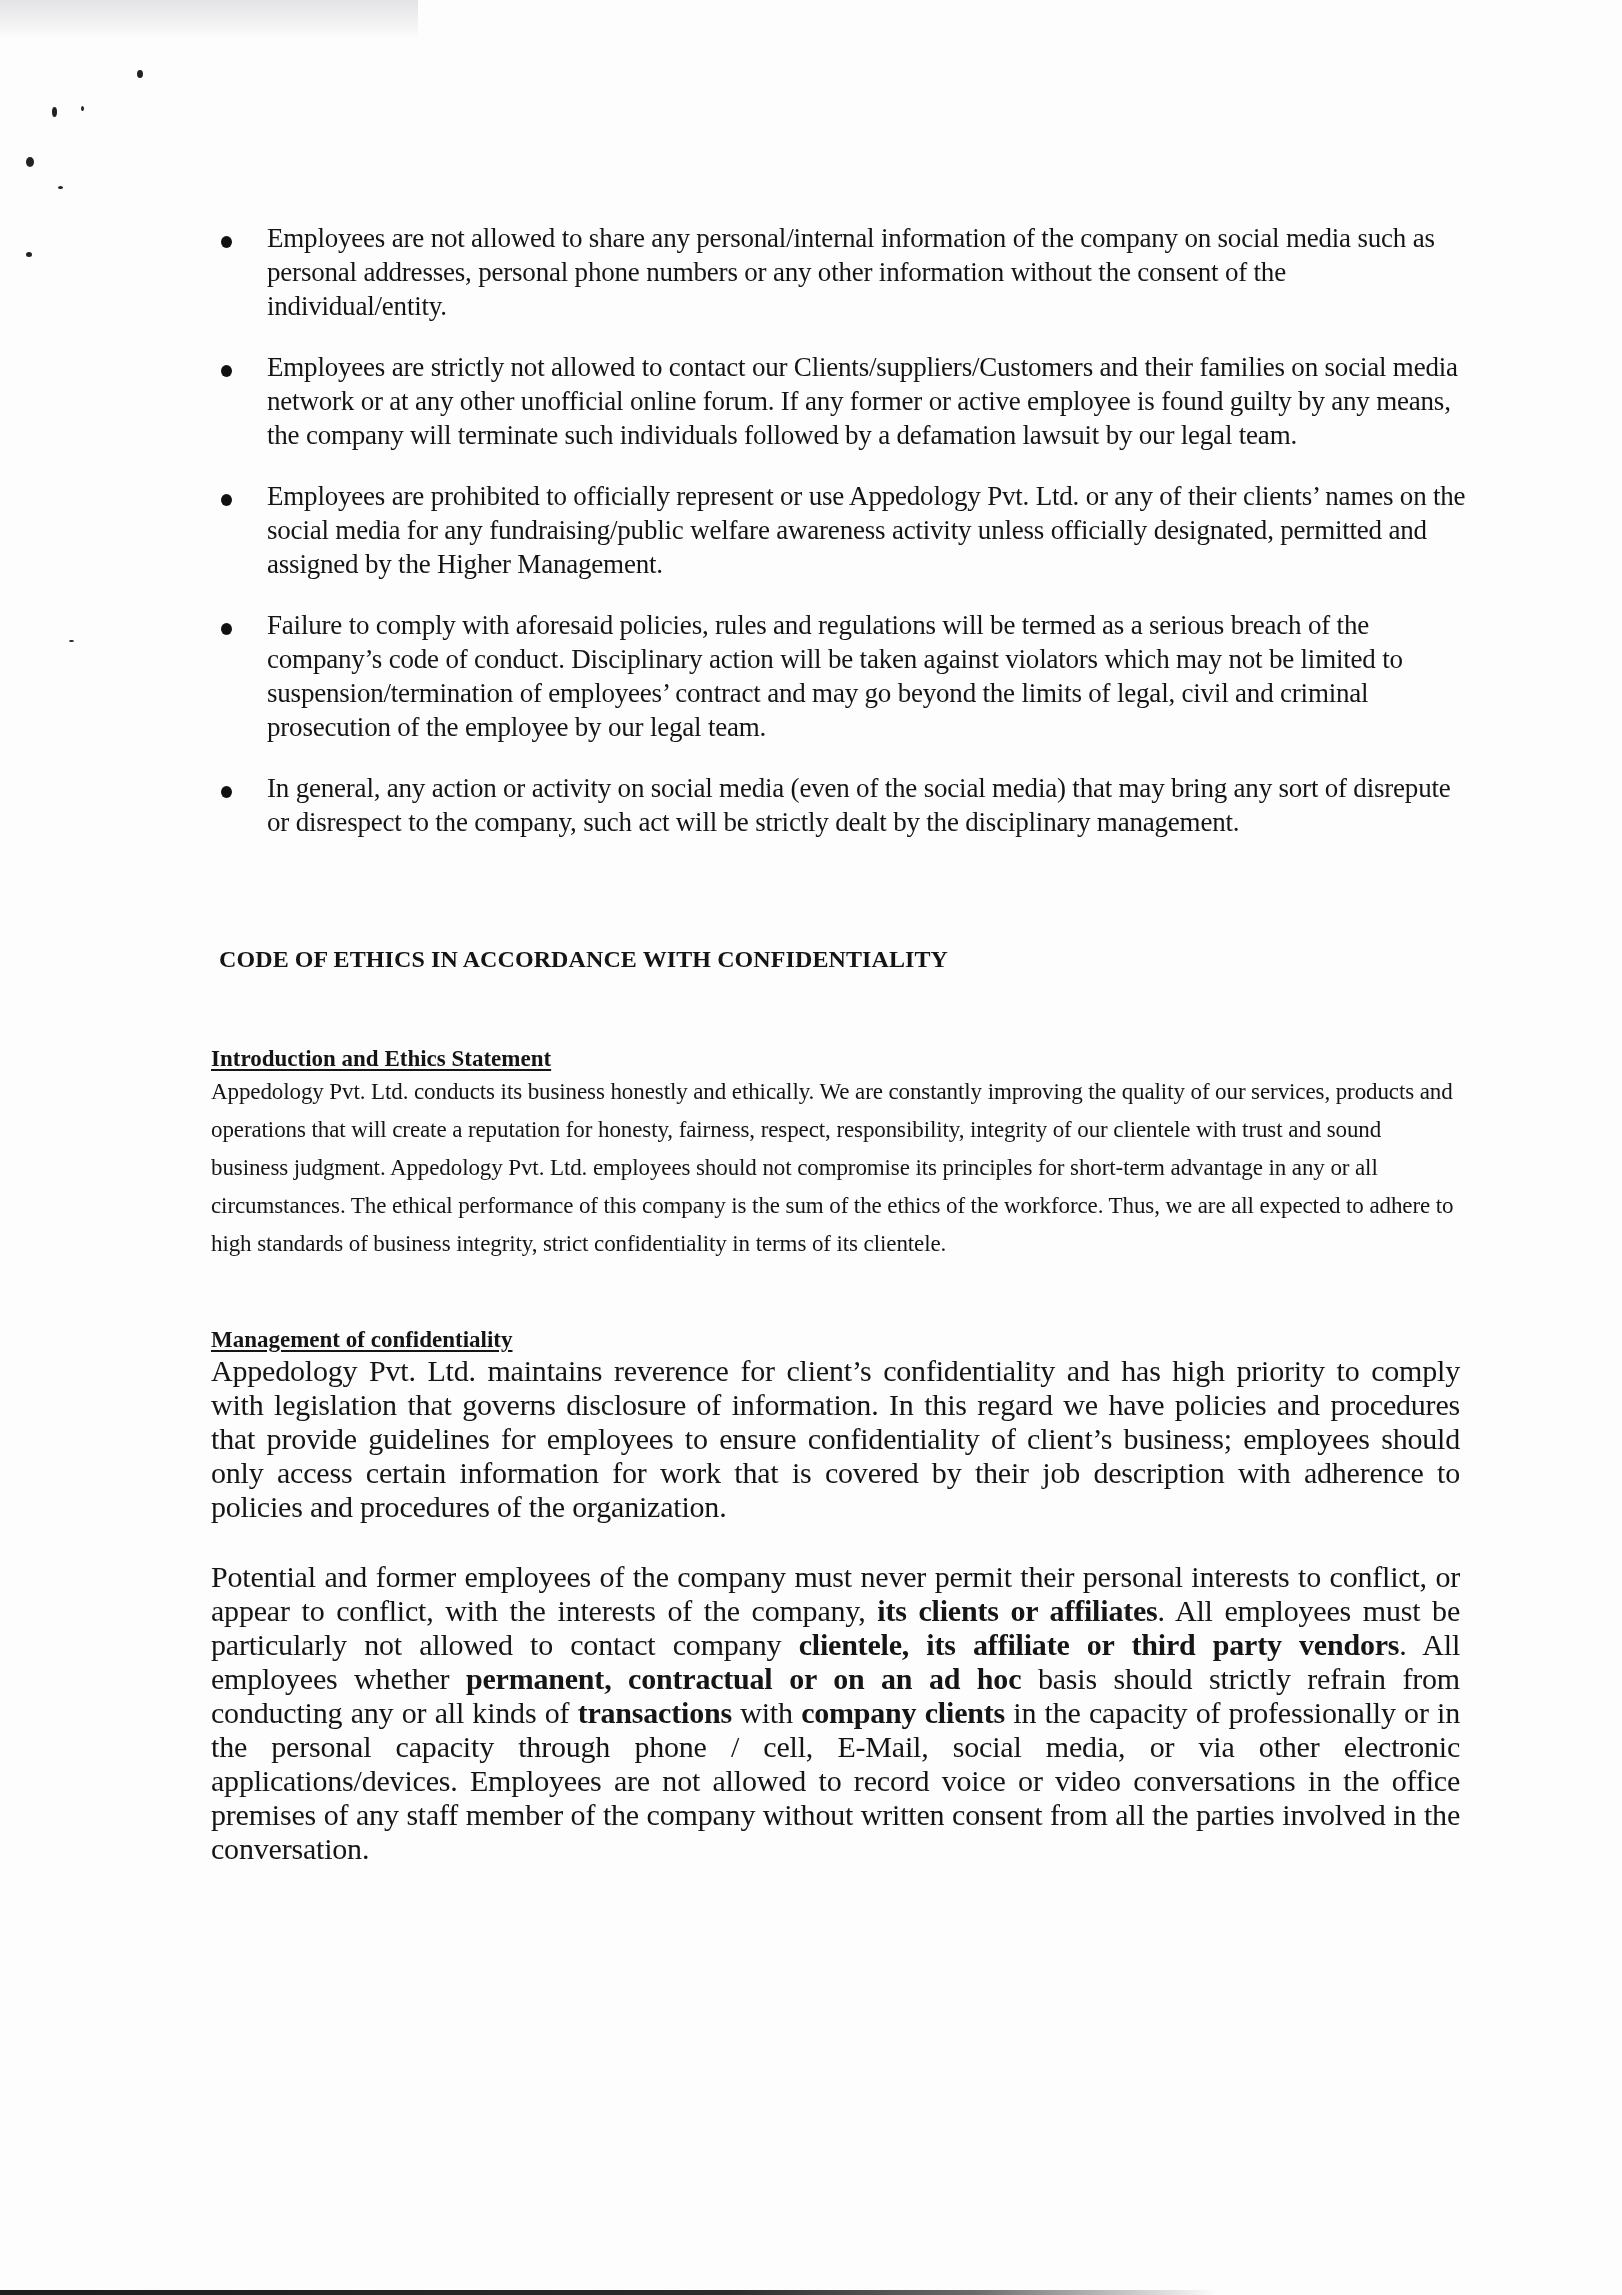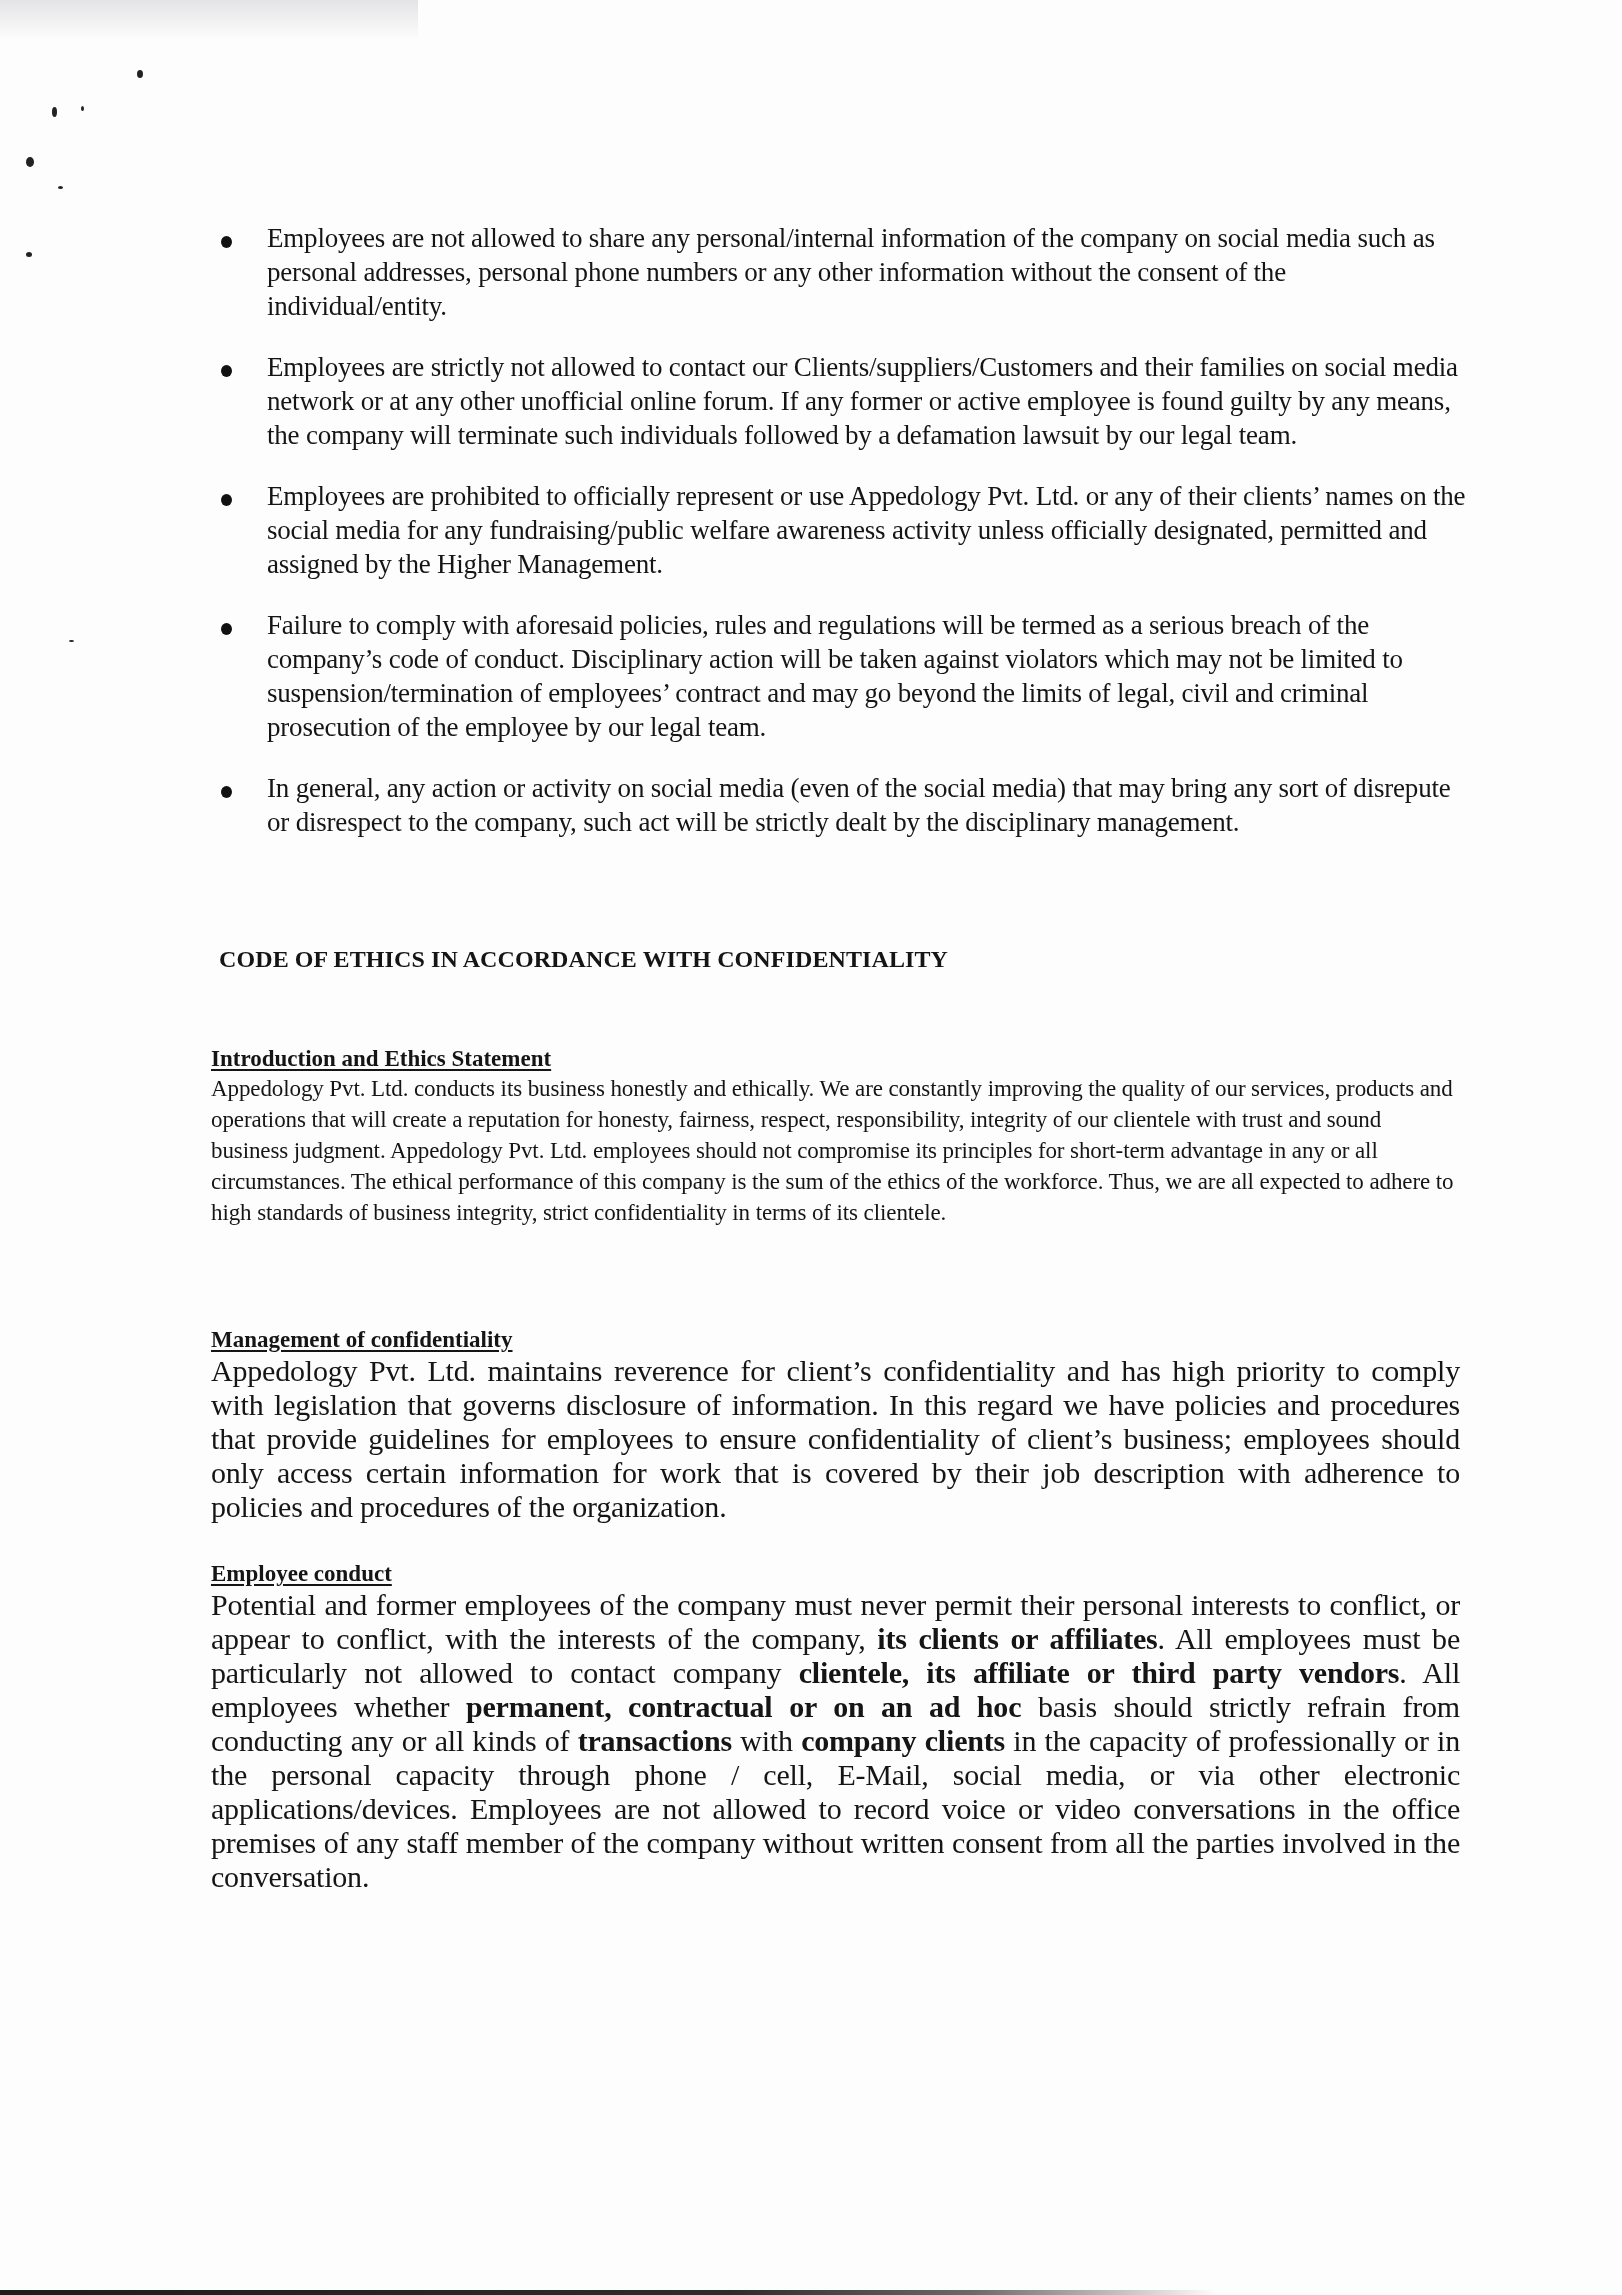--- a/index.html
+++ b/index.html
@@ -30,21 +30,21 @@
   .main-heading {
     position: absolute; left: 219px; top: 946px; margin: 0;
     font-size: 24px; font-weight: bold; letter-spacing: 0.1px;
   }
 
   .section { position: absolute; left: 211px; width: 1249px; }
   .section-heading {
     margin: 0; font-size: 23px; font-weight: bold; text-decoration: underline;
     text-underline-offset: 3px; line-height: 28px;
   }
-  .para-small { margin: 0; font-size: 23px; line-height: 31px; letter-spacing: -0.1px; }
+  .para-small { margin: 0; font-size: 23px; line-height: 38px; letter-spacing: -0.1px; }
   .para-large { margin: 0; font-size: 30px; line-height: 34px; text-align: justify; letter-spacing: -0.2px; }
   .para-large b { font-weight: bold; margin-top: 28px; }
 
   #sec-intro { top: 1045px; }
   #sec-importance { top: 1326px; }
   #sec-conduct { top: 1560px; }
 </style>
 </head>
 <body>
 
@@ -86,18 +86,17 @@
   <h2 class="section-heading">Introduction and Ethics Statement</h2>
   <p class="para-small">Appedology Pvt. Ltd. conducts its business honestly and ethically. We are constantly improving the quality of our services, products and operations that will create a reputation for honesty, fairness, respect, responsibility, integrity of our clientele with trust and sound business judgment. Appedology  Pvt. Ltd. employees should not compromise its principles for short-term advantage in any or all circumstances. The ethical performance of this company is the sum of the ethics of the workforce. Thus, we are all expected to adhere to high standards of business integrity, strict confidentiality in terms of its clientele.</p>
 </section>
 
 <section class="section" id="sec-importance">
   <h2 class="section-heading">Management of confidentiality</h2>
   <p class="para-large">Appedology Pvt. Ltd. maintains reverence for client’s confidentiality and has high priority to comply with legislation that governs disclosure of information. In this regard we have policies and procedures that provide guidelines for employees to ensure confidentiality of client’s business; employees should only access certain information for work that is covered by their job description with adherence to policies and procedures of the organization.</p>
 </section>
 
 <section class="section" id="sec-conduct">
-  <h2 class="section-heading">Employee conduct</h2>
   <p class="para-large" id="conduct-body"><span>Potential and former employees of the company must never permit their personal interests to conflict, or appear to conflict, with the interests of the company, </span><b>its clients or affiliates</b><span>. All employees must be particularly not allowed to contact company </span><b>clientele, its affiliate or third party vendors</b><span>. All employees whether </span><b>permanent, contractual or on an ad hoc</b><span> basis should strictly refrain from conducting any or all kinds of </span><b>transactions</b><span> with </span><b>company clients</b><span> in the capacity of professionally or in the personal capacity through phone / cell, E-Mail, social media, or via other electronic applications/devices. Employees are not allowed to record voice or video conversations in the office premises of any staff member of the company without written consent from all the parties involved in the conversation.</span></p>
 </section>
 
 <div class="scan-edge"></div>
 
 
 </body></html>

